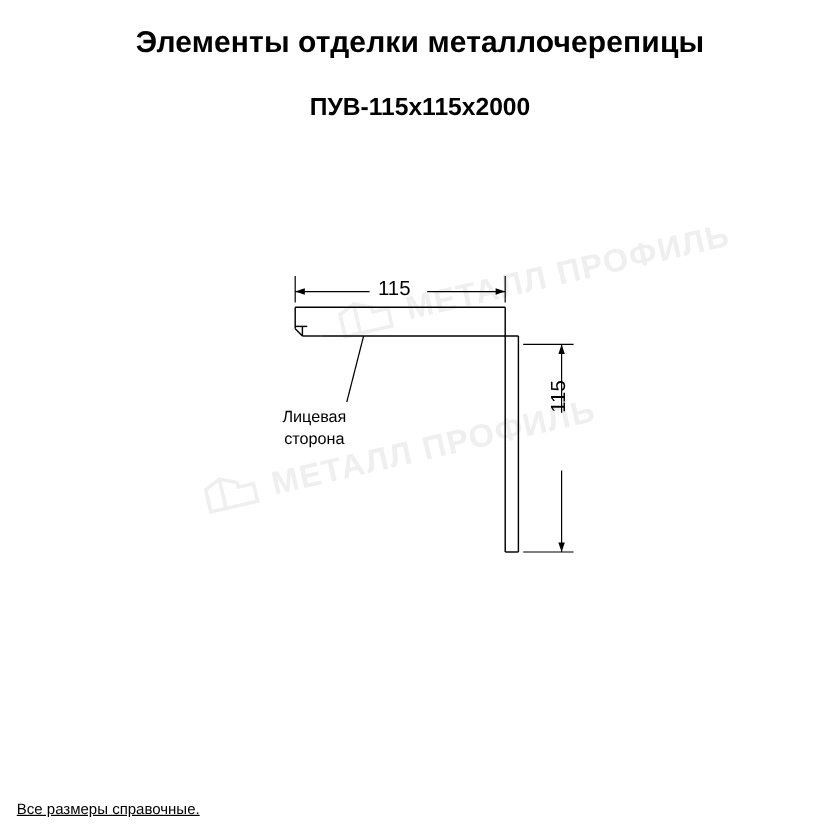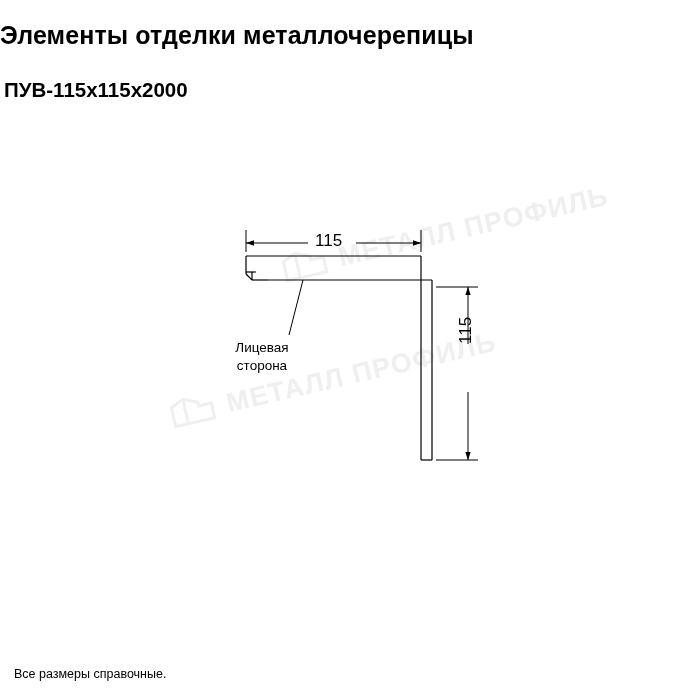--- a/index.html
+++ b/index.html
@@ -15,20 +15,21 @@
     font-family: "Liberation Sans", sans-serif;
     color: #000000;
   }
 
   
   .title-block {
     position: absolute;
     top: 22px;
     left: 0;
     width: 700px;
+    text-align: center;
   }
   .main-title {
     font-size: 25px;
     font-weight: bold;
     letter-spacing: 0.1px;
     line-height: 1.1;
     margin: 0 0 26px 0;
   }
   .sub-title {
     font-size: 20.5px;
@@ -106,20 +107,21 @@
     white-space: pre-line;
   }
 
   
   .footer {
     position: absolute;
     left: 14px;
     bottom: 16px;
     font-size: 12.5px;
     line-height: 1.55;
+    text-decoration: underline;
   }
   .footer div { white-space: nowrap; }
 </style>
 </head>
 <body>
 
 <div class="title-block">
   <h1 class="main-title">Элементы отделки металлочерепицы</h1>
   <p class="sub-title-2">ПУВ-115х115х2000</p>
 </div>

